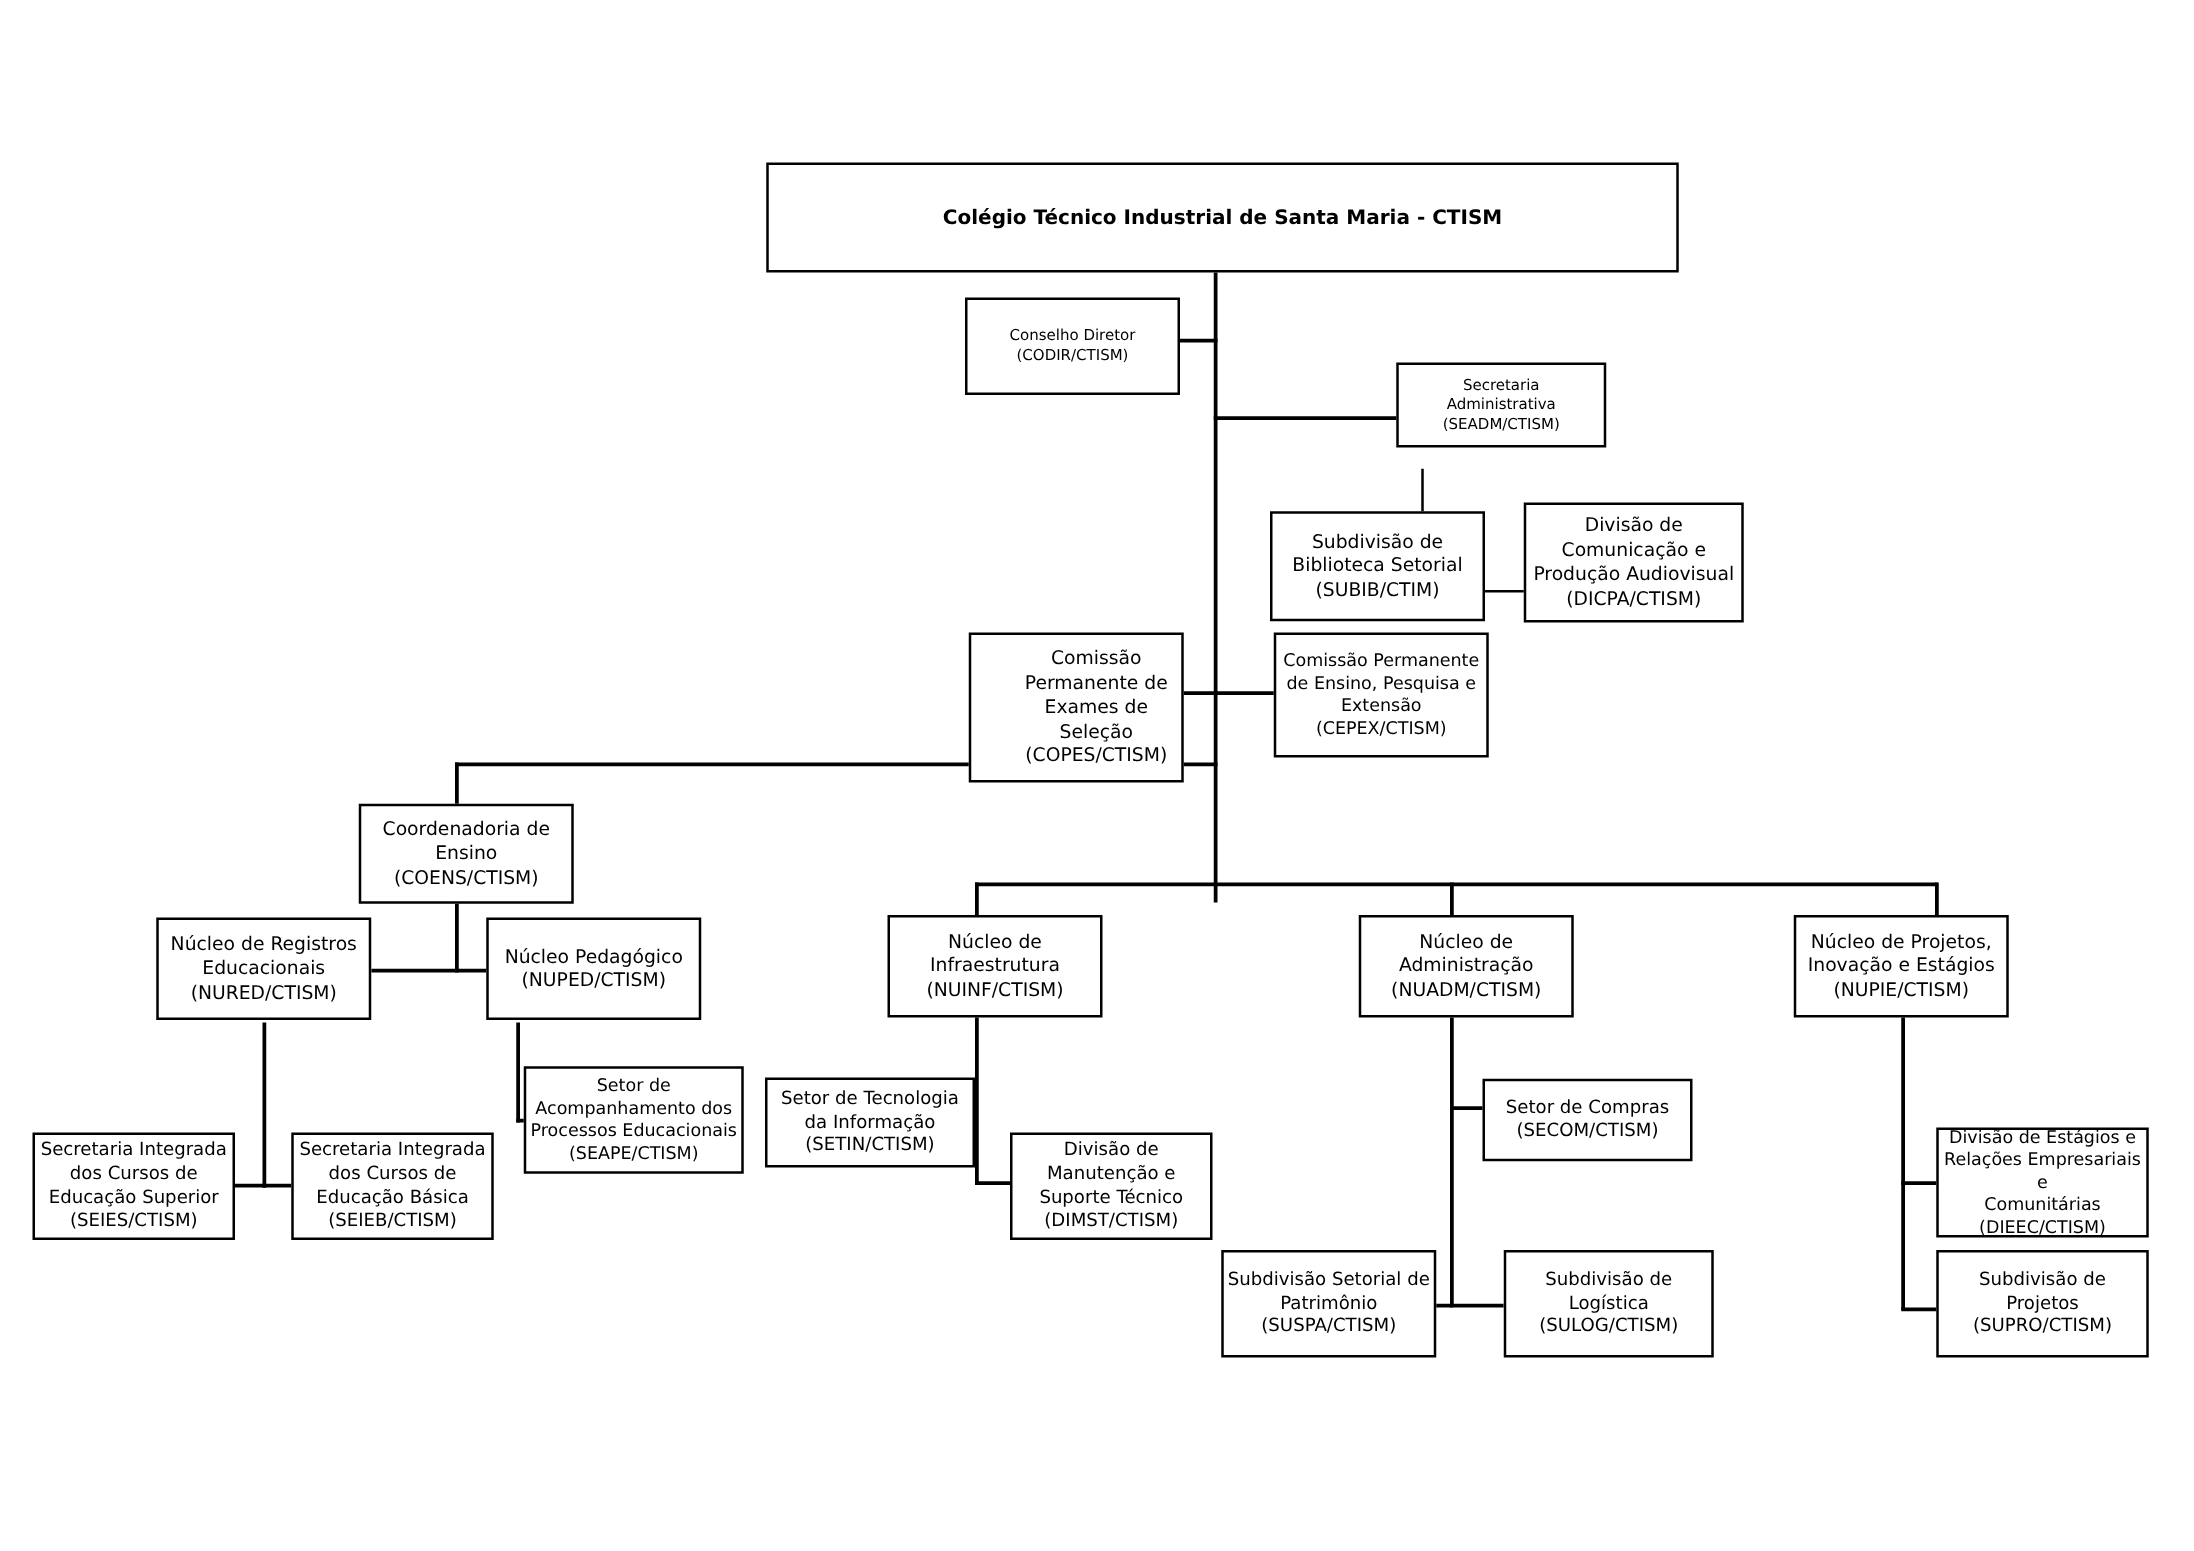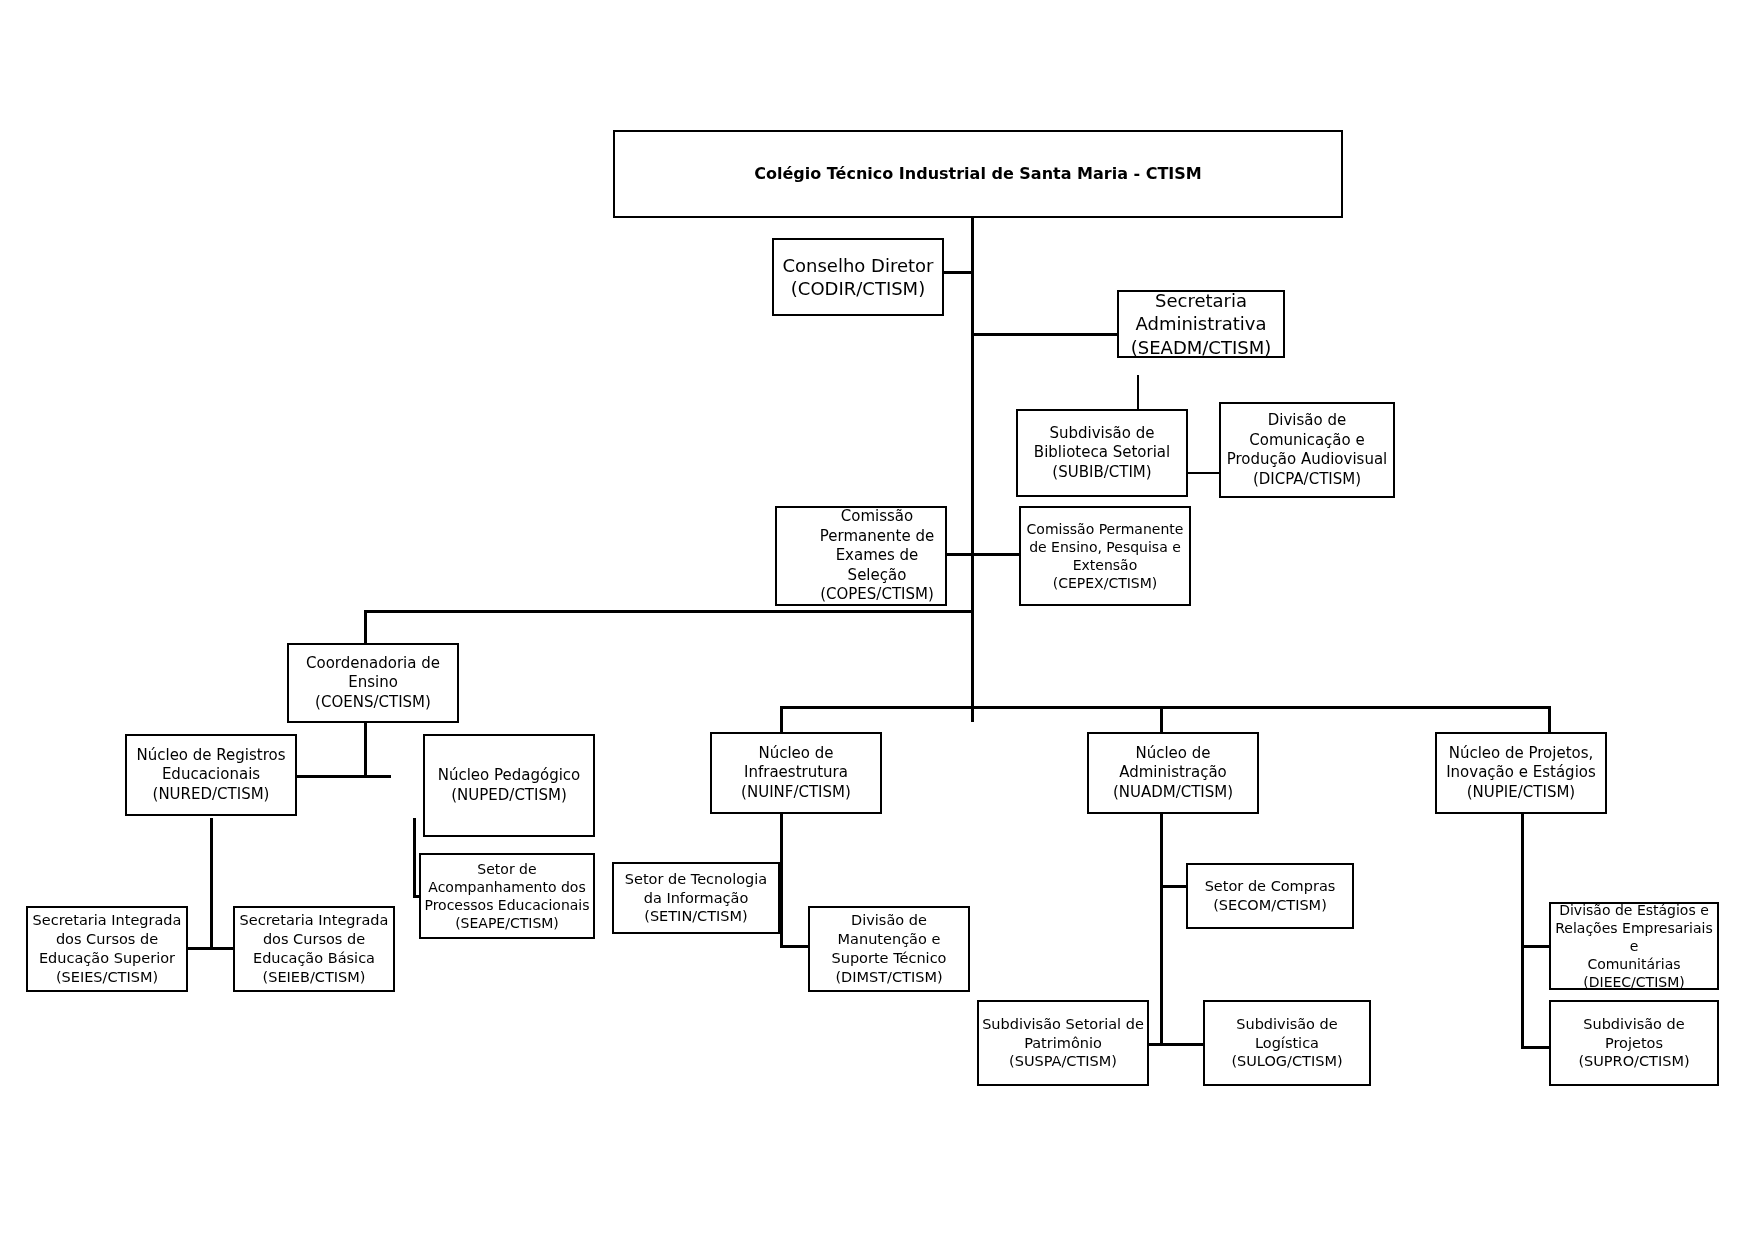--- a/index.html
+++ b/index.html
@@ -33,21 +33,21 @@
   .node .node-text {
     display: block;
     padding: 0 3px;
     white-space: pre-line;
   }
   .node.root {
     font-weight: bold;
     font-size: 16px;
     z-index: 6;
   }
-  .node.lvl1 { font-size: 18px; }
+  .node.lvl1 { font-size: 12px; }
   .node.lvl2 { font-size: 15px; }
   .node.lvl3 { font-size: 15px; }
   .node.lvl4 { font-size: 14.5px; }
   .node.small { font-size: 14px; }
 
   .conn {
     position: absolute;
     background: #000000;
     z-index: 1;
   }
@@ -127,21 +127,21 @@
 (SUBIB/CTIM)</span>
   </div>
 
   <div class="node lvl2" style="left:1219px; top:402px; width:176px; height:96px;">
     <span class="node-text">Divisão de
 Comunicação e
 Produção Audiovisual
 (DICPA/CTISM)</span>
   </div>
 
-  <div class="node lvl2" style="left:775px; top:506px; width:172px; height:100px;padding-left:32px;">
+  <div class="node lvl2" style="left:775px; top:506px; width:172px; height:120px;padding-left:32px;">
     <span class="node-text">Comissão
 Permanente de
 Exames de Seleção
 (COPES/CTISM)</span>
   </div>
 
   <div class="node small" style="left:1019px; top:506px; width:172px; height:100px;">
     <span class="node-text">Comissão Permanente
 de Ensino, Pesquisa e
 Extensão
@@ -153,21 +153,21 @@
 Ensino
 (COENS/CTISM)</span>
   </div>
 
   <div class="node lvl3" style="left:125px; top:734px; width:172px; height:82px;align-items:center;">
     <span class="node-text">Núcleo de Registros
 Educacionais
 (NURED/CTISM)</span>
   </div>
 
-  <div class="node lvl3" style="left:389px; top:734px; width:172px; height:103px;margin-left:34px;">
+  <div class="node lvl3" style="left:389px; top:734px; width:172px; height:82px;">
     <span class="node-text">Núcleo Pedagógico
 (NUPED/CTISM)</span>
   </div>
 
   <div class="node lvl3" style="left:710px; top:732px; width:172px; height:82px;">
     <span class="node-text">Núcleo de
 Infraestrutura
 (NUINF/CTISM)</span>
   </div>
 

